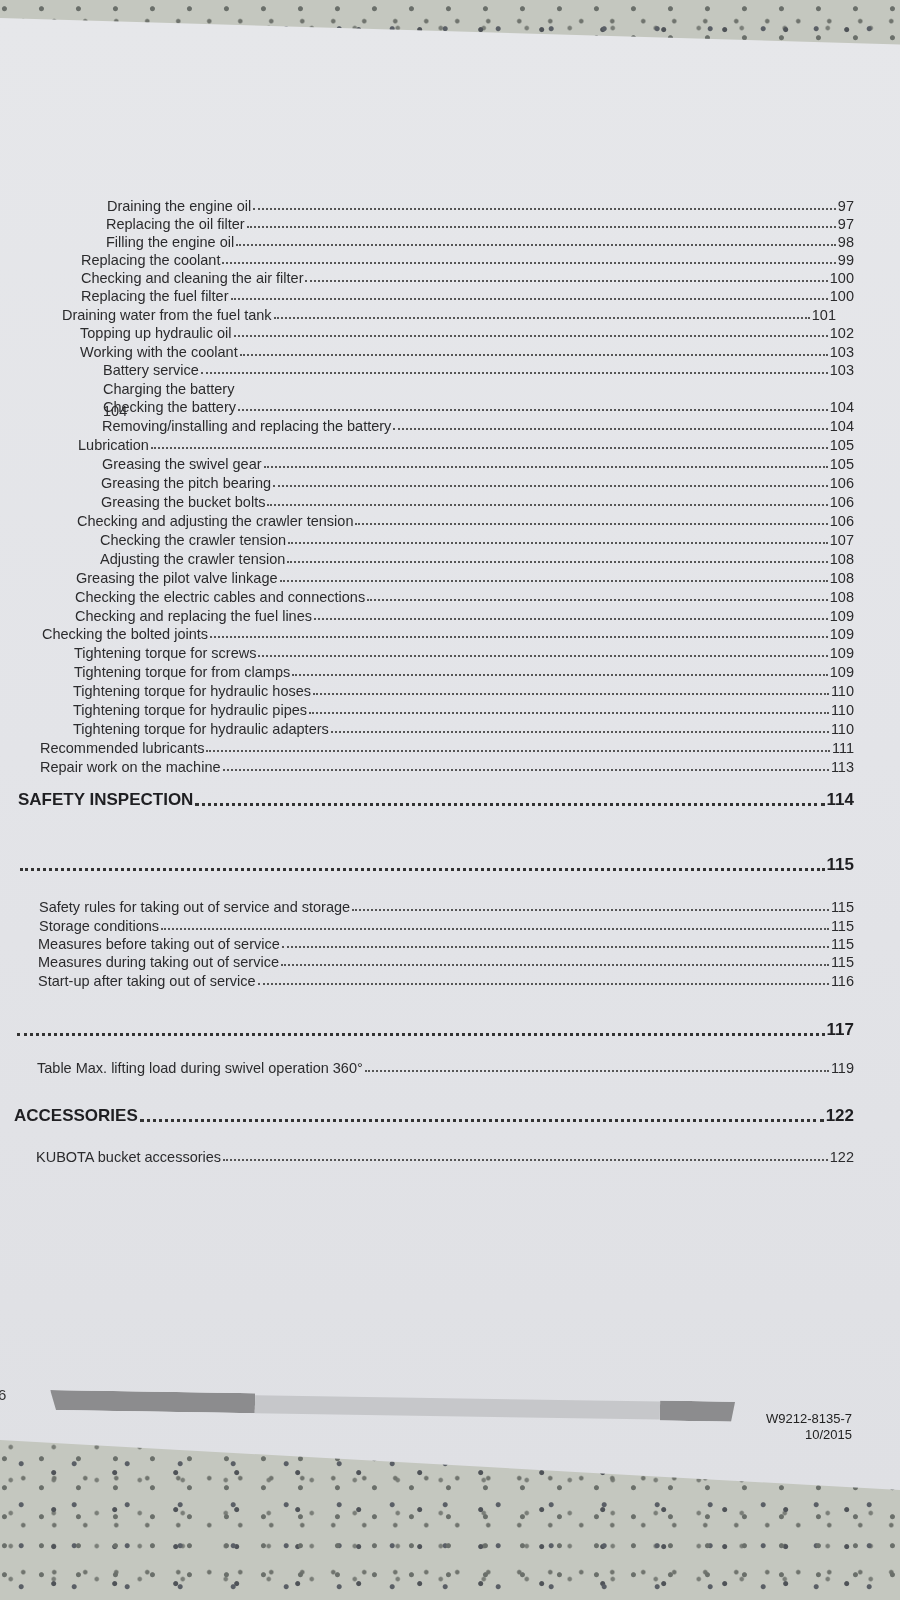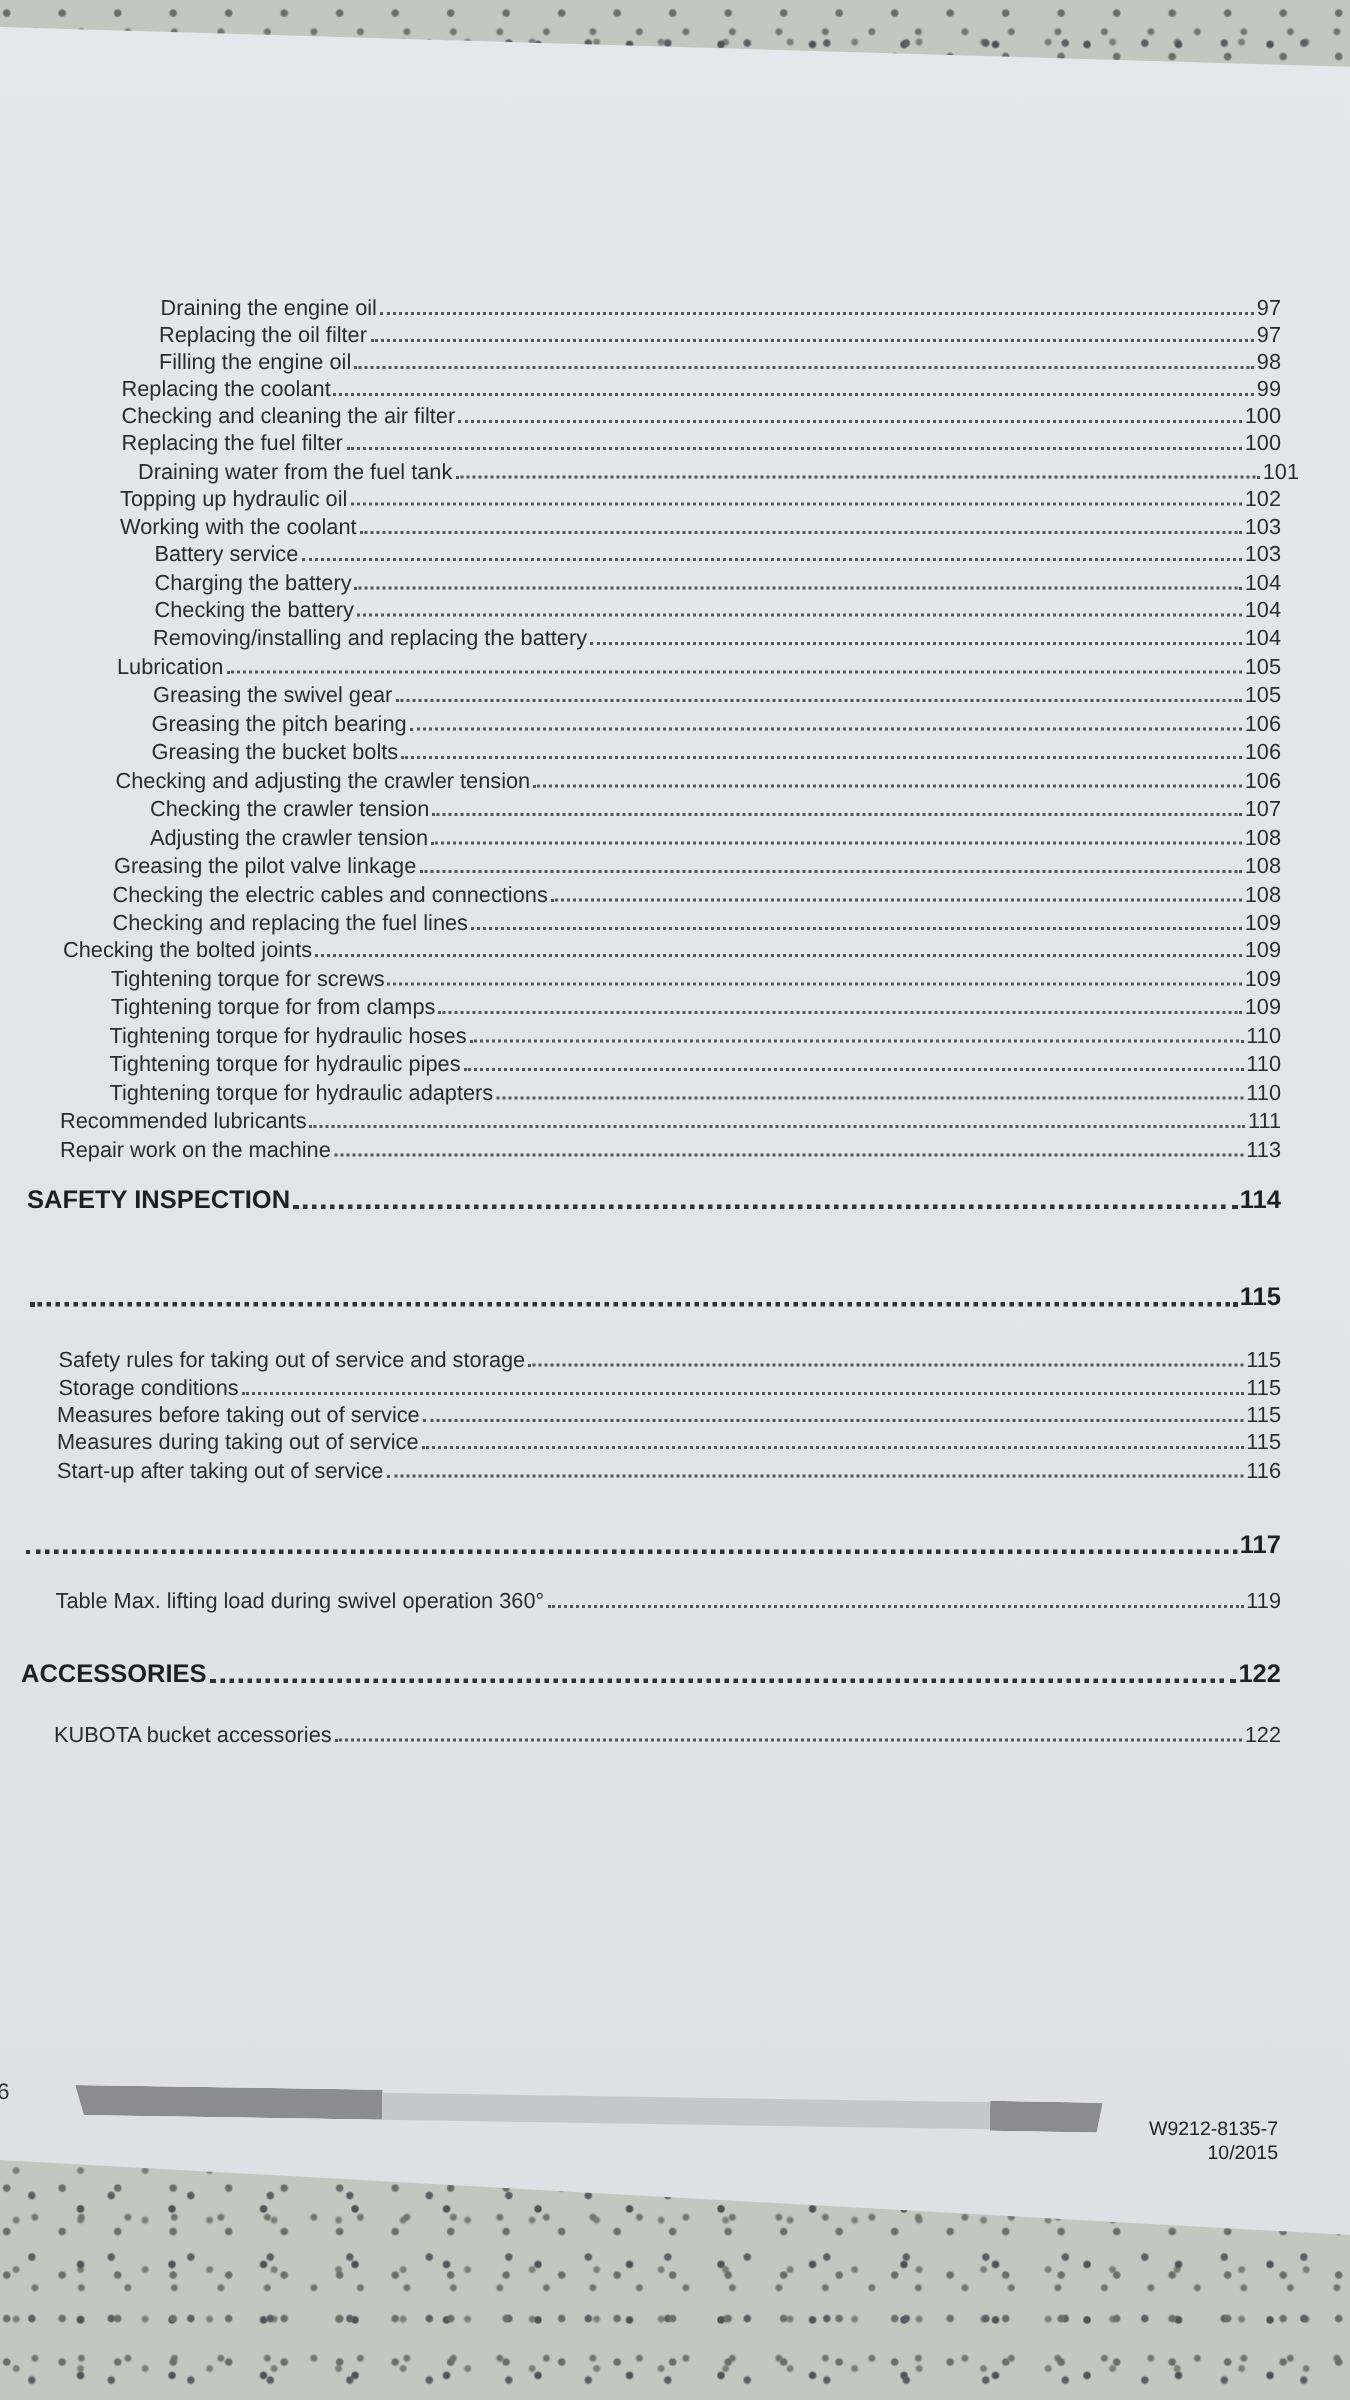--- a/index.html
+++ b/index.html
@@ -112,41 +112,41 @@
       <div class="row sub" style="left: 81px; top: 72px; width: 773px;">
         <span class="label">Checking and cleaning the air filter</span>
         <span class="dots"></span>
         <span class="page-num">100</span>
       </div>
       <div class="row sub" style="left: 81px; top: 90px; width: 773px;">
         <span class="label">Replacing the fuel filter</span>
         <span class="dots"></span>
         <span class="page-num">100</span>
       </div>
-      <div class="row sub" style="left: 92px; top: 109px; width: 774px;">
+      <div class="row sub" style="left: 62px; top: 109px; width: 774px;">
         <span class="label">Draining water from the fuel tank</span>
         <span class="dots"></span>
         <span class="page-num">101</span>
       </div>
       <div class="row sub" style="left: 80px; top: 127px; width: 774px;">
         <span class="label">Topping up hydraulic oil</span>
         <span class="dots"></span>
         <span class="page-num">102</span>
       </div>
       <div class="row sub" style="left: 80px; top: 146px; width: 774px;">
         <span class="label">Working with the coolant</span>
         <span class="dots"></span>
         <span class="page-num">103</span>
       </div>
       <div class="row sub" style="left: 103px; top: 164px; width: 751px;">
         <span class="label">Battery service</span>
         <span class="dots"></span>
         <span class="page-num">103</span>
       </div>
-      <div class="row sub" style="left: 103px; top: 183px; width: 751px;">
+      <div class="row sub" style="left: 103px; top: 183px; width: 751px; flex-direction: column;">
         <span class="label">Charging the battery</span>
         <span class="dots"></span>
         <span class="page-num">104</span>
       </div>
       <div class="row sub" style="left: 103px; top: 201px; width: 751px;">
         <span class="label">Checking the battery</span>
         <span class="dots"></span>
         <span class="page-num">104</span>
       </div>
       <div class="row sub" style="left: 102px; top: 220px; width: 752px;">

